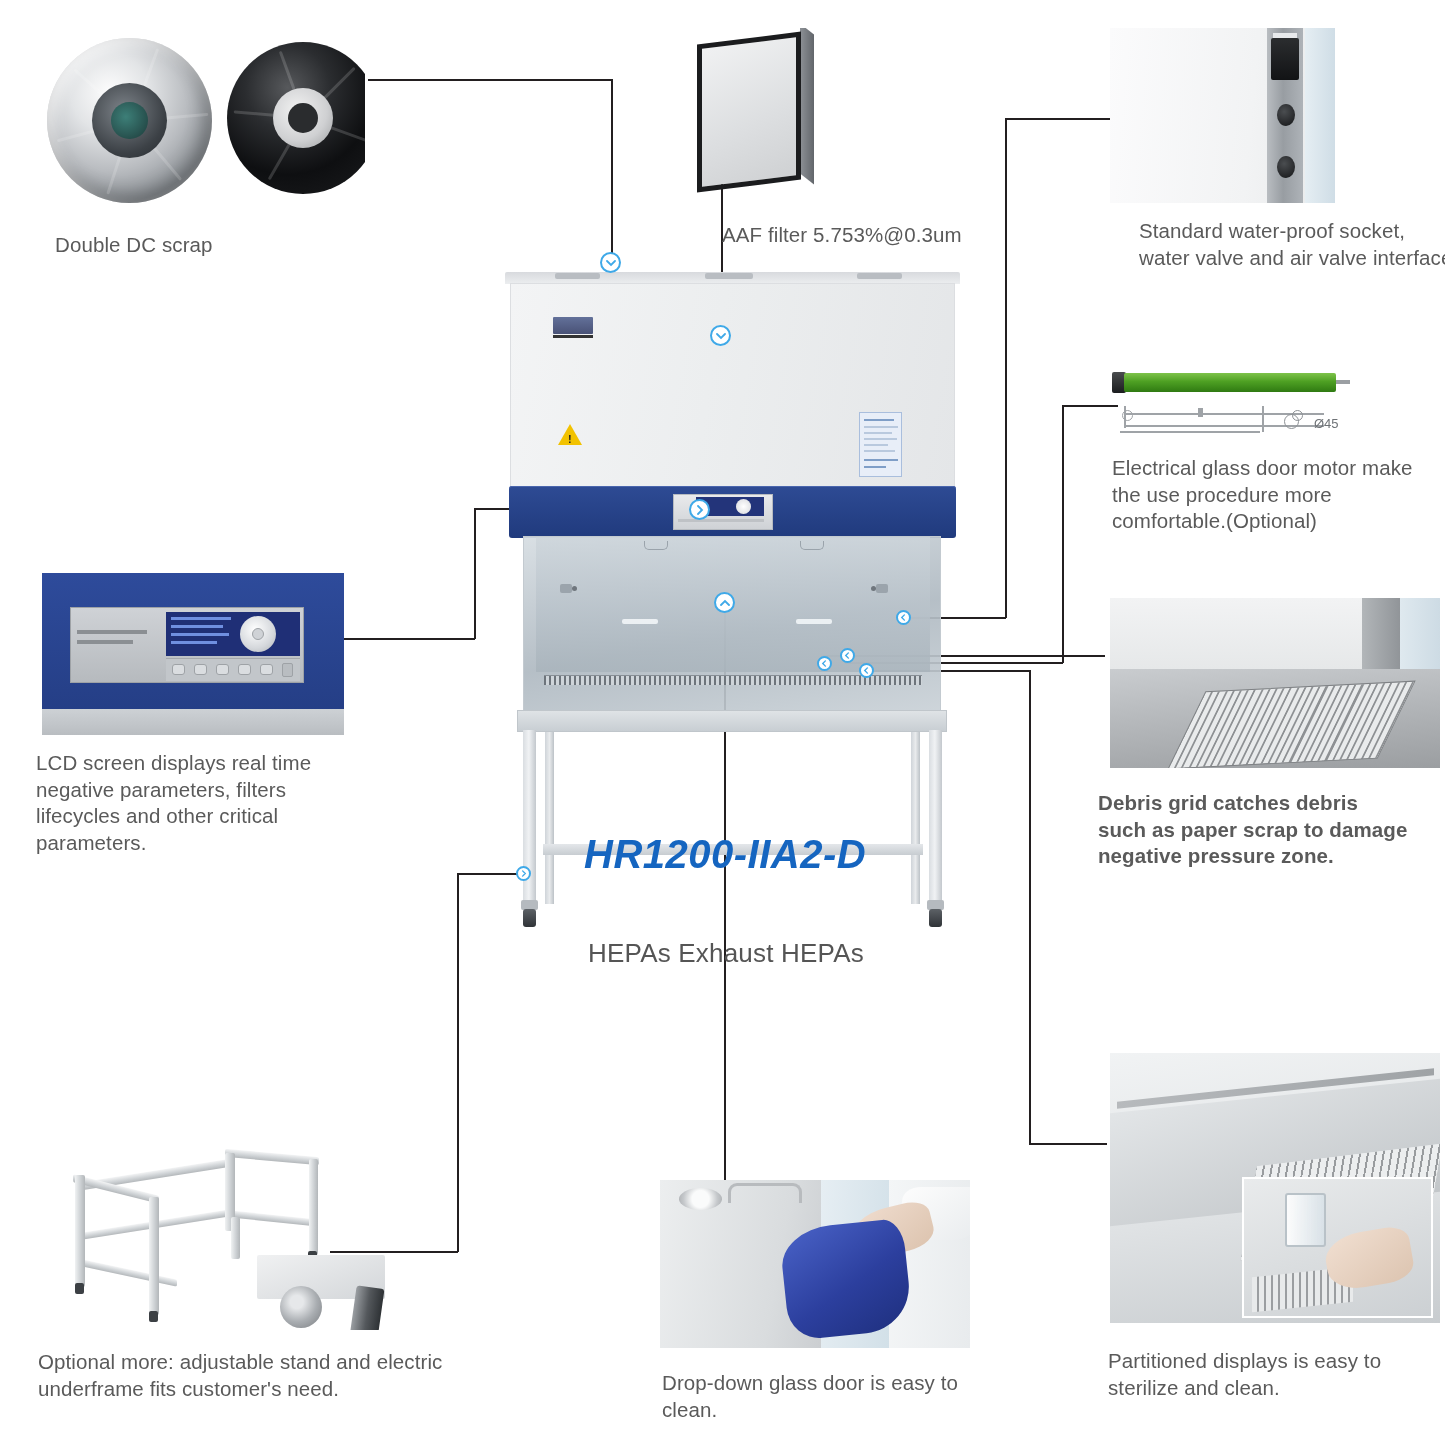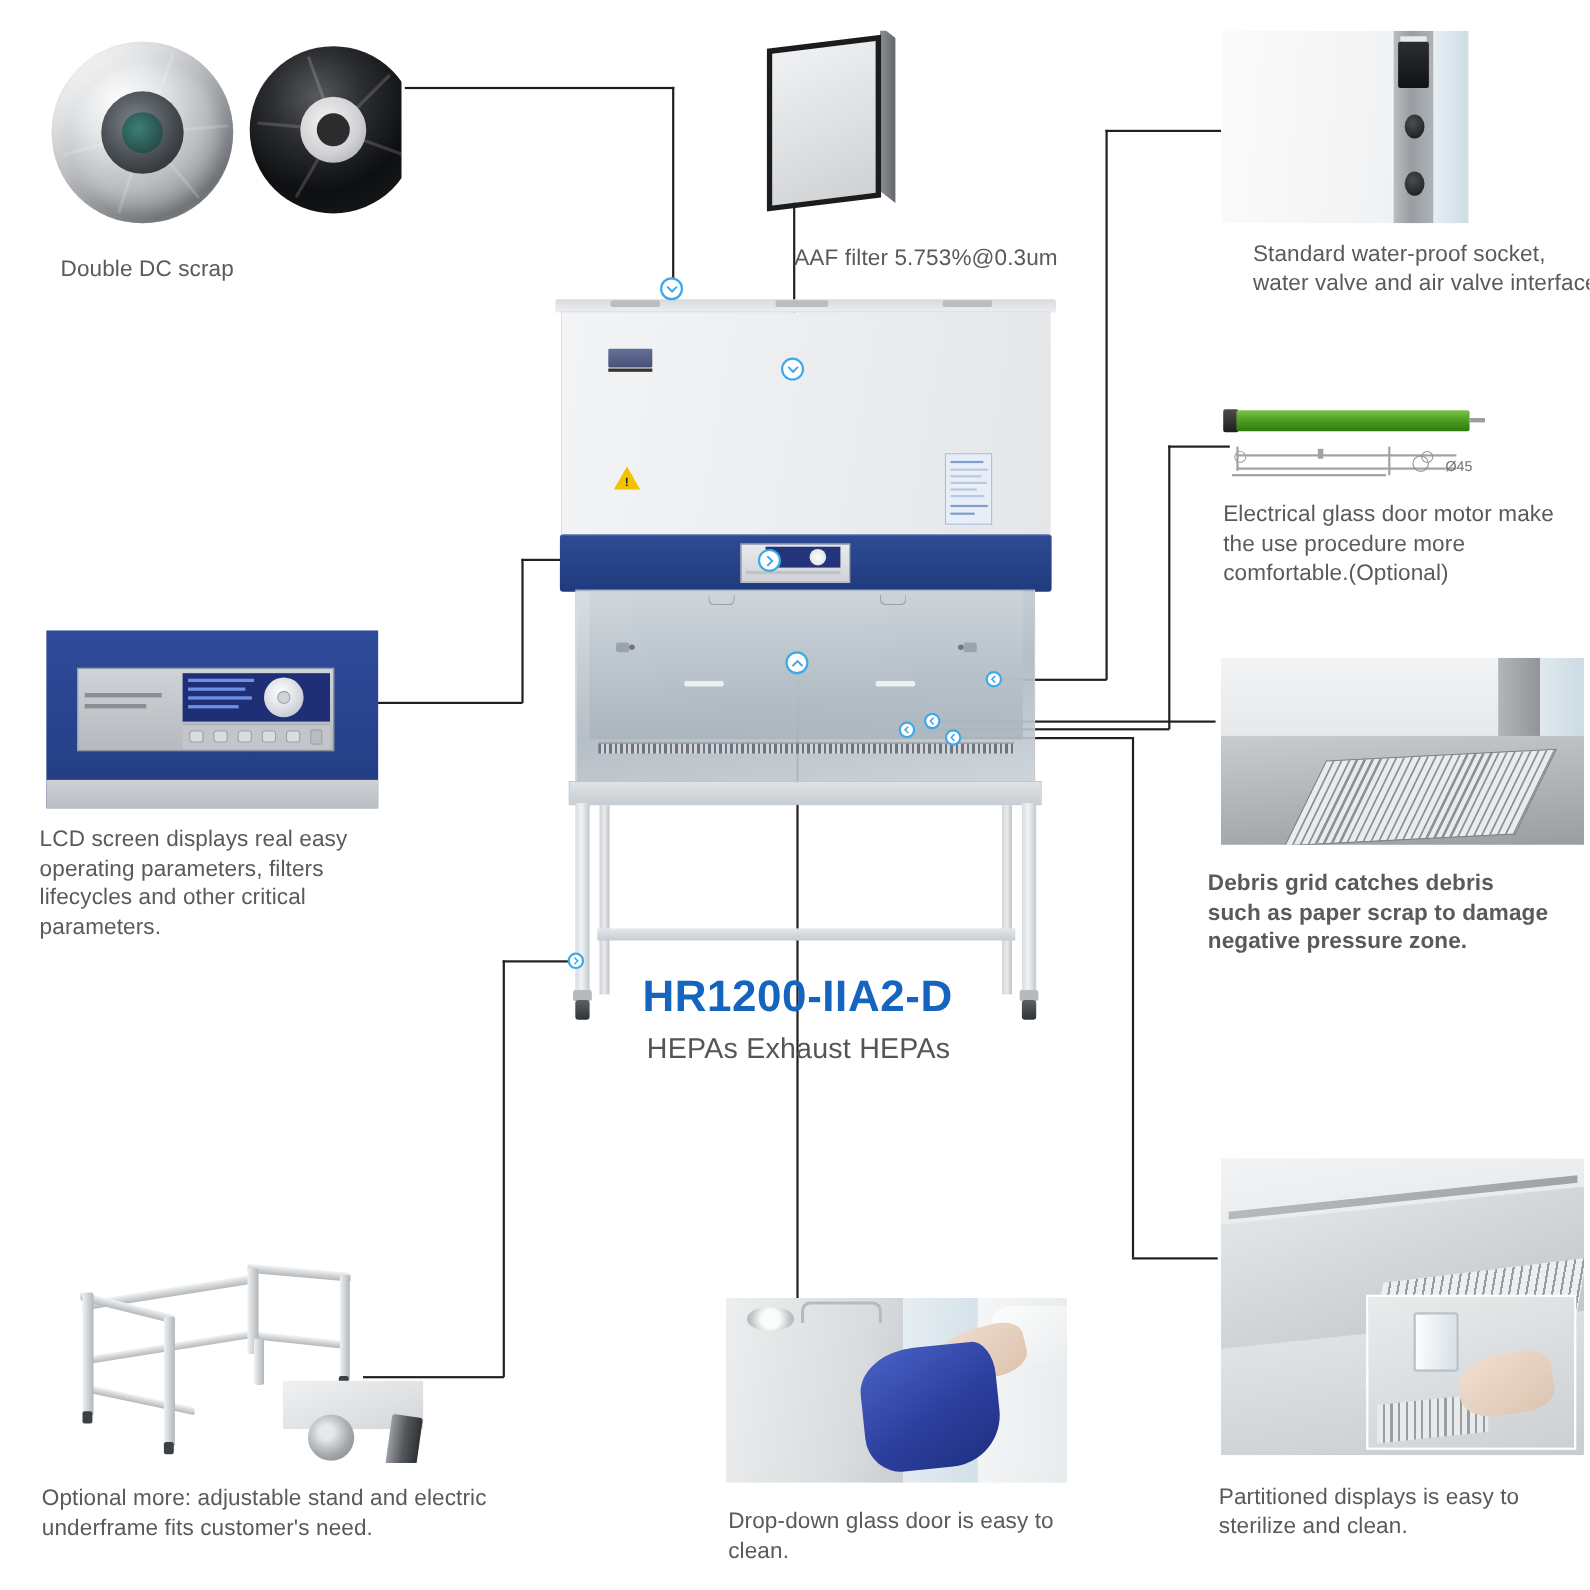--- a/index.html
+++ b/index.html
@@ -341,21 +341,21 @@
   <svg width="7" height="7" viewBox="0 0 8 8">
       <path d="M5 1 L2 4 L5 7" stroke="#3fa9e8" stroke-width="1.6" fill="none" stroke-linecap="round"></path>
     </svg>
 </div>
 <div class="mk mk-sm" style="left:516px;top:866px;">
   <svg width="7" height="7" viewBox="0 0 8 8">
       <path d="M3 1 L6 4 L3 7" stroke="#3fa9e8" stroke-width="1.6" fill="none" stroke-linecap="round"></path>
     </svg>
 </div>
 
-<div class="abs ptitle" style="left:584px;top:884px;">HR1200-IIA2-D</div>
+<div class="abs ptitle" style="left:584px;top:832px;font-style:italic;">HR1200-IIA2-D</div>
 <div class="abs psub" style="left:588px;top:938px;">HEPAs Exhaust HEPAs</div>
 
 <div class="ph" style="left:45px;top:30px;width:320px;height:180px;">
   <div class="fan fan-sil" style="left:2px;top:8px;width:165px;height:165px;">
     <div class="vane" style="transform:rotate(18deg) translateY(-2px);"></div>
     <div class="vane" style="transform:rotate(75deg) translateY(-2px);"></div>
     <div class="vane" style="transform:rotate(132deg) translateY(-2px);"></div>
     <div class="vane" style="transform:rotate(200deg) translateY(-2px);"></div>
     <div class="vane" style="transform:rotate(265deg) translateY(-2px);"></div>
     <div class="vane" style="transform:rotate(320deg) translateY(-2px);"></div>
@@ -446,21 +446,21 @@
     <div style="position:absolute;left:95px;top:50px;width:134px;height:22px;background:#c2c6ca;border-top:1px solid #a4a8ac;">
       <div style="position:absolute;left:6px;top:5px;width:13px;height:11px;border-radius:3px;background:#dadde0;border:1px solid #9ea2a6;box-sizing:border-box;"></div>
       <div style="position:absolute;left:28px;top:5px;width:13px;height:11px;border-radius:3px;background:#dadde0;border:1px solid #9ea2a6;box-sizing:border-box;"></div>
       <div style="position:absolute;left:50px;top:5px;width:13px;height:11px;border-radius:3px;background:#dadde0;border:1px solid #9ea2a6;box-sizing:border-box;"></div>
       <div style="position:absolute;left:72px;top:5px;width:13px;height:11px;border-radius:3px;background:#dadde0;border:1px solid #9ea2a6;box-sizing:border-box;"></div>
       <div style="position:absolute;left:94px;top:5px;width:13px;height:11px;border-radius:3px;background:#dadde0;border:1px solid #9ea2a6;box-sizing:border-box;"></div>
       <div style="position:absolute;left:116px;top:4px;width:11px;height:14px;border-radius:2px;background:#b9bdc1;border:1px solid #9ea2a6;box-sizing:border-box;"></div>
     </div>
   </div>
 </div>
-<div class="abs cap" style="left:36px;top:750px;width:310px;">LCD screen displays real easy operating parameters, filters lifecycles and other critical parameters.</div>
+<div class="abs cap" style="left:36px;top:750px;width:310px;">LCD screen displays real time negative parameters, filters lifecycles and other critical parameters.</div>
 
 <div class="ph" style="left:45px;top:1145px;width:340px;height:185px;">
   <div class="bar" style="left:30px;top:26px;width:156px;height:8px;transform:skewY(-9deg);"></div>
   <div class="bar" style="left:180px;top:8px;width:94px;height:8px;transform:skewY(5deg);"></div>
   <div class="bar" style="left:28px;top:40px;width:86px;height:8px;transform:skewY(14deg);"></div>
   <div class="bar" style="left:36px;top:76px;width:150px;height:7px;transform:skewY(-9deg);"></div>
   <div class="bar" style="left:32px;top:124px;width:100px;height:7px;transform:skewY(12deg);"></div>
   <div class="bar" style="left:186px;top:70px;width:86px;height:7px;transform:skewY(6deg);"></div>
   <div class="barv" style="left:30px;top:30px;width:10px;height:112px;"></div>
   <div class="barv" style="left:104px;top:52px;width:10px;height:118px;"></div>

